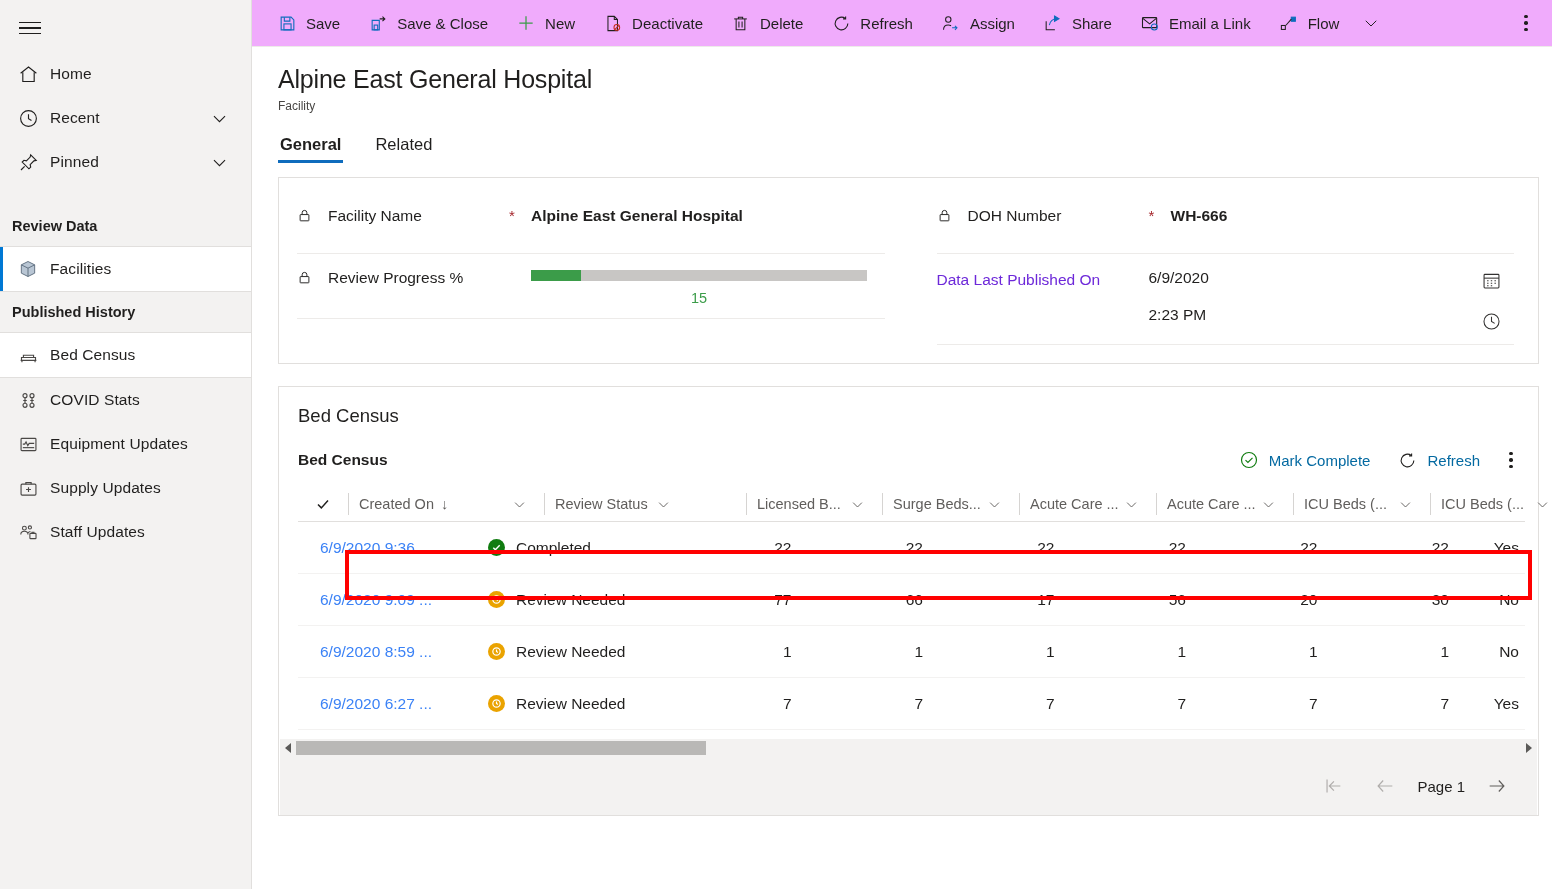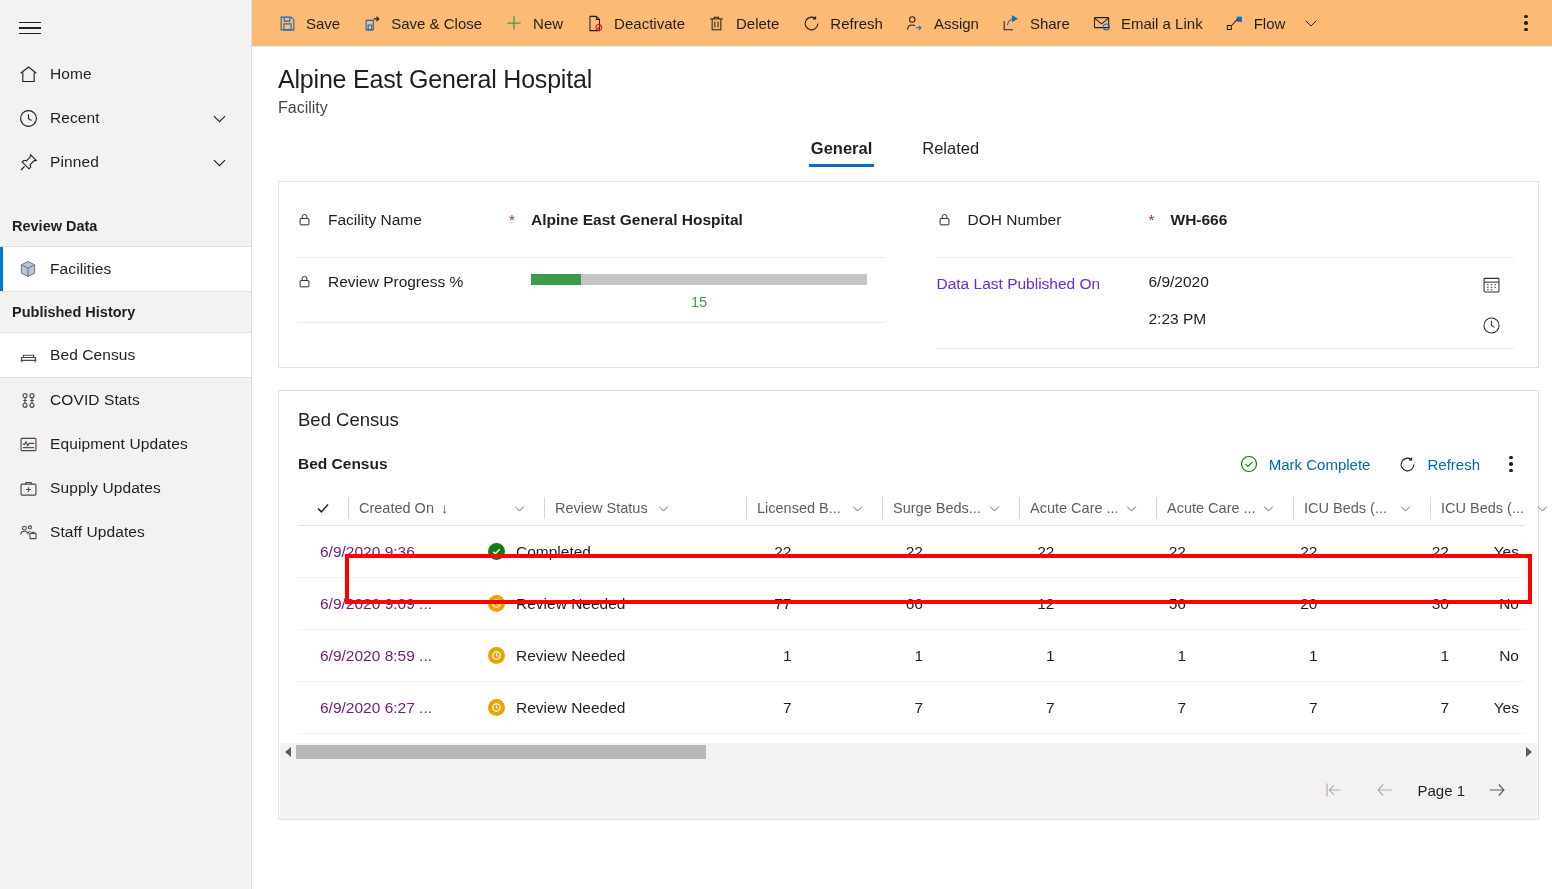--- a/index.html
+++ b/index.html
@@ -50,42 +50,43 @@
   .nav-sep { height: 1px; background: #e1dfdd; margin: 0; }
   .sb-spacer { height: 22px; }
 
   
   .main { flex: 1 1 auto; height: 889px; position: relative; background:#fff; overflow:hidden; }
 
   .cmdbar {
     height: 47px; display: flex; align-items: center;
     border-bottom: 1px solid #edebe9;
     padding-left: 14px; padding-right: 6px;
-    background: #fdba74;
+    background: #f0abfc;
+    gap: 6px;
   }
   .cmd {
     display: flex; align-items: center; gap: 9px;
     height: 44px; padding: 0 11px; cursor: pointer;
     font-size: 15px; color: #201f1e; white-space: nowrap;
   }
   .cmd .ci { display:flex; align-items:center; justify-content:center; width:20px; height:20px; }
   .cmd-chev { padding: 0 6px; display:flex; align-items:center; cursor:pointer; }
   .cmd-overflow {
     margin-left: auto; width: 40px; height: 44px;
     display:flex; align-items:center; justify-content:center; cursor:pointer;
   }
   .dots-v { display:flex; flex-direction:column; gap:3px; align-items:center; }
   .dots-v i { width:3.5px; height:3.5px; border-radius:50%; background:#201f1e; display:block; }
 
   
   .rec-head { padding: 18px 0 0 26px; }
   .rec-title { font-size: 25px; color: #201f1e; letter-spacing: -0.2px; }
-  .rec-sub { font-size: 16px; color: #484644; margin-top: 5px; }
-
-  .tabs { display:flex; gap: 16px; margin: 22px 10px 0 26px; justify-content: center; }
+  .rec-sub { font-size: 12px; color: #484644; margin-top: 5px; }
+
+  .tabs { display:flex; gap: 0; margin: 22px 10px 0 26px; }
   .tab {
     font-size: 16.5px; color: #201f1e; padding: 0 2px 9px 2px; margin-right: 30px;
     cursor: pointer; position: relative;
   }
   .tab.active { font-weight: bold; }
   .tab.active::after {
     content:""; position:absolute; left:0; right:0; bottom:0; height:3px; background:#0f6cbd;
   }
 
   
@@ -139,21 +140,21 @@
     content:""; position:absolute; left:0; top: 6px; bottom: 6px; width:1px; background:#d6d4d2;
   }
   .th .thlabel { white-space: nowrap; overflow:hidden; }
   .th .sortarrow { margin-left: 7px; color:#605e5c; }
   .th .thchev { margin-left: auto; padding-right: 9px; display:flex; align-items:center; }
   .th-check { width: 34px; flex:0 0 34px; justify-content:flex-start; padding-left: 9px; }
   .th-save { width: 34px; flex:0 0 34px; justify-content:center; padding-left:0; }
 
   .trow { display:flex; align-items:center; height: 52px; border-bottom: 1px solid #f3f2f1; font-size: 15.5px; color:#201f1e; }
   .trow .cell { display:flex; align-items:center; height:100%; }
-  .c-date { width: 190px; flex:0 0 190px; padding-left: 22px; color:#701a75; }
+  .c-date { width: 190px; flex:0 0 190px; padding-left: 22px; color:#3b82f6; }
   .c-status { width: 196px; flex:0 0 196px; display:flex; align-items:center; gap: 11px; }
   .c-num { flex: 1 1 0; justify-content: flex-end; padding-right: 24px; }
   .c-yn { width: 52px; flex:0 0 52px; justify-content:flex-end; padding-right: 6px; }
 
   .dot { width: 17px; height: 17px; border-radius: 50%; flex:0 0 17px; display:flex; align-items:center; justify-content:center; }
   .dot.green { background:#107c10; }
   .dot.amber { background:#eaa300; }
 
   .highlight-box {
     position: absolute; border: 4px solid #ff0000; pointer-events: none;
@@ -684,21 +685,21 @@
             <span class="dot amber">
               <svg width="11" height="11" viewBox="0 0 24 24" fill="none" stroke="#ffffff" stroke-width="2.6">
                   <circle cx="12" cy="12" r="8"></circle>
                   <path d="M12 7.5V12l3 2"></path>
                 </svg>
             </span>
             <span>Review Needed</span>
           </div>
           <div class="cell c-num">77</div>
           <div class="cell c-num">66</div>
-          <div class="cell c-num">12</div>
+          <div class="cell c-num">17</div>
           <div class="cell c-num">56</div>
           <div class="cell c-num">20</div>
           <div class="cell c-num">30</div>
           <div class="cell c-yn">No</div>
         </div>
 
         <div class="trow">
           <div class="cell c-date">6/9/2020 8:59 ...</div>
           <div class="cell c-status">
             <span class="dot amber">

